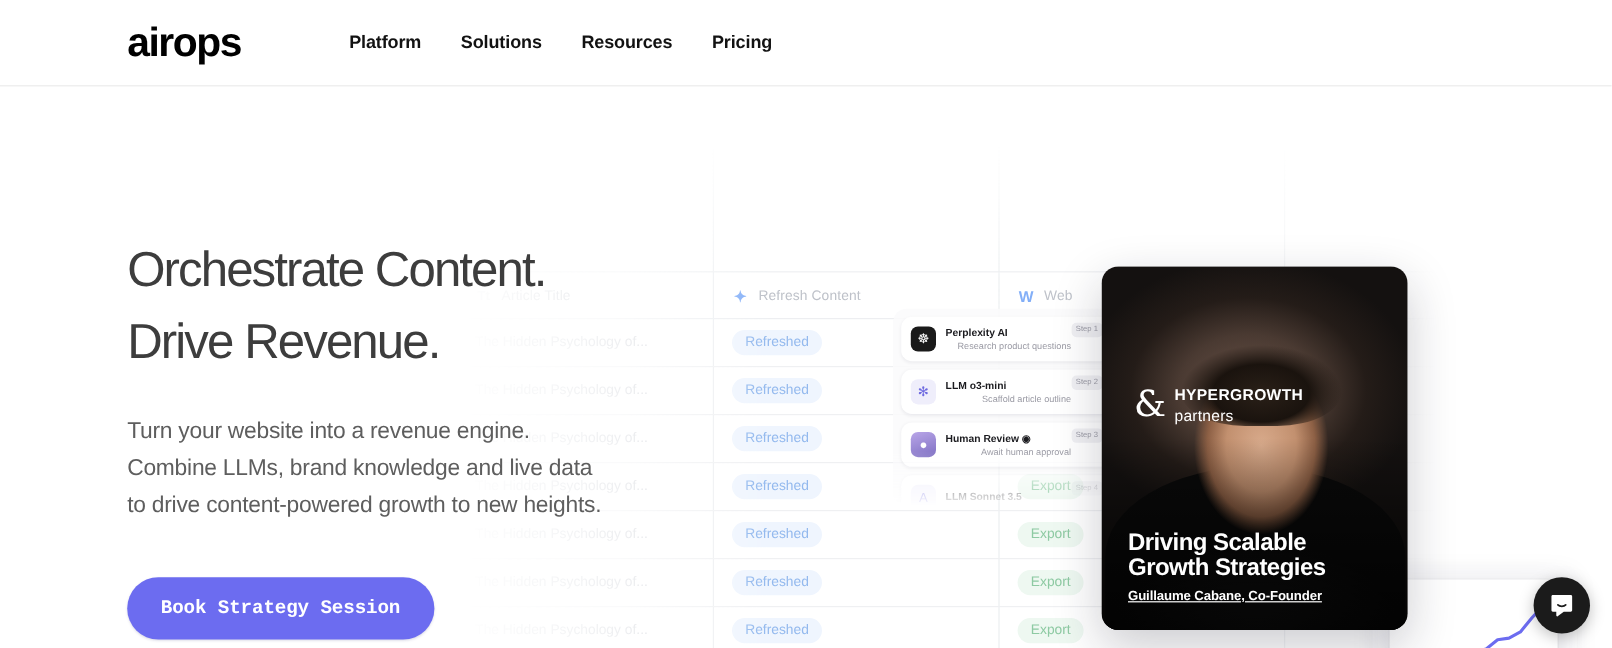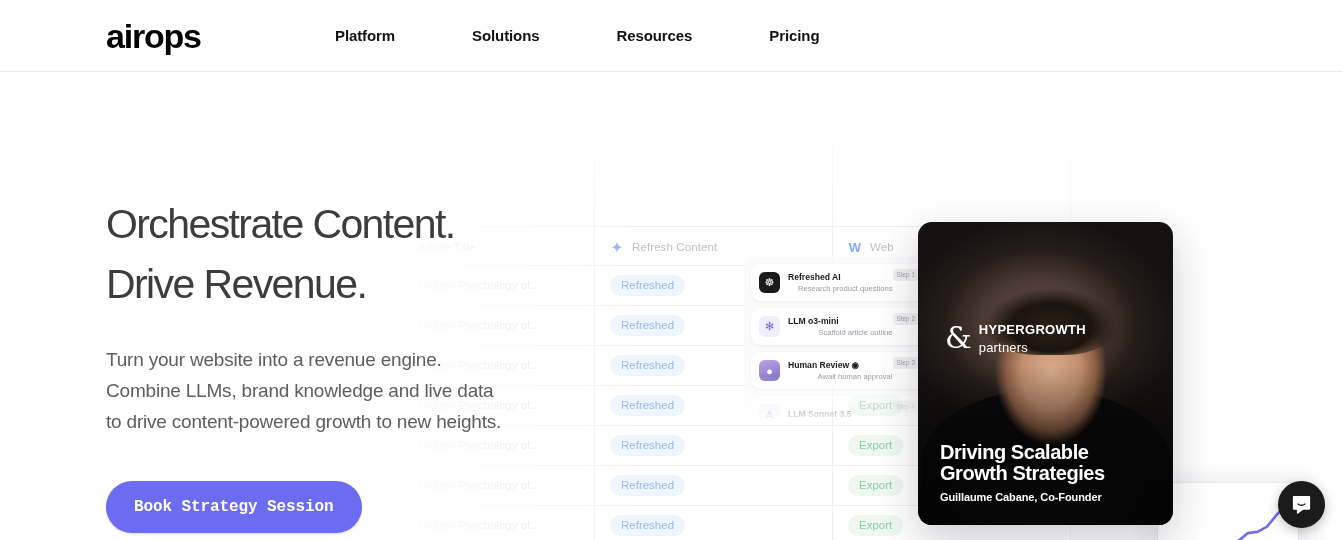--- a/index.html
+++ b/index.html
@@ -12,21 +12,21 @@
     border-bottom:1px solid #ececec; background:#fff; z-index:60;
   }
   .logo {
     position:absolute; left:106px; top:17px;
     font-size:34px; font-weight:700; letter-spacing:-1.2px;
     color:#000; line-height:38px;
   }
   .navlinks { position:absolute; left:291px; top:25px; display:flex; gap:33px; }
   .navlinks a {
     font-size:15px; font-weight:600; color:#121212; text-decoration:none;
-    letter-spacing:-0.1px; line-height:22px; white-space:nowrap;margin-left:44px;
+    letter-spacing:-0.1px; line-height:22px; white-space:nowrap;
   }
   .navbtns { position:absolute; right:100px; top:19px; display:flex; gap:10px; align-items:center; }
   .btn-ghost {
     background:#eeeeee; color:#111; border:none; border-radius:999px;
     font-size:15px; font-weight:600; padding:0 22px; height:34px;
     line-height:34px; letter-spacing:-0.1px; cursor:pointer;
     font-family:"Liberation Sans", sans-serif;
   }
   .btn-dark {
     background:#0d0d0d; color:#fff; border:none; border-radius:999px;
@@ -152,21 +152,21 @@
     font-family:"DejaVu Serif", serif; transform:rotate(0deg);
   }
   .vc-logo-txt { color:#fff; }
   .vc-logo-top { font-size:13px; font-weight:700; letter-spacing:.3px; line-height:14px; }
   .vc-logo-bot { font-size:13px; font-weight:400; letter-spacing:.2px; line-height:15px; }
   .vc-cap { position:absolute; left:22px; bottom:22px; z-index:3; }
   .vc-cap-title {
     color:#fff; font-size:20px; font-weight:700; line-height:21px;
     letter-spacing:-0.45px;
   }
-  .vc-cap-sub { color:#fff; font-size:11px; font-weight:700; letter-spacing:-0.1px; margin-top:7px; }
+  .vc-cap-sub { color:#fff; font-size:11px; font-weight:700; letter-spacing:-0.1px; margin-top:7px;text-decoration:underline; }
 
   
   .chart-card {
     position:absolute; left:1158px; top:411px; width:140px; height:88px;
     background:#fff; border-radius:9px; z-index:40;
     box-shadow:0 5px 22px rgba(40,40,70,.13), 0 0 0 1px rgba(0,0,0,.03);
     overflow:hidden;
   }
   .chart-card svg { display:block; }
   .chart-ghost {
@@ -267,21 +267,21 @@
     <span>Combine LLMs, brand knowledge and live data</span><br>
     <span>to drive content-powered growth to new heights.</span>
   </p>
 
   <button class="cta">Book Strategy Session</button>
 
   <div class="steps-card" id="stepscard">
       <div class="step">
         <div class="step-ico ico-perp">☸</div>
         <div class="step-txt">
-          <div class="step-name">Refreshed AI</div>
+          <div class="step-name">Perplexity AI</div>
           <div class="step-desc">Research product questions</div>
         </div>
         <div class="step-badge">Step 1</div>
       </div>
       <div class="step">
         <div class="step-ico ico-oai">✻</div>
         <div class="step-txt">
           <div class="step-name">LLM o3-mini</div>
           <div class="step-desc">Scaffold article outline</div>
         </div>

